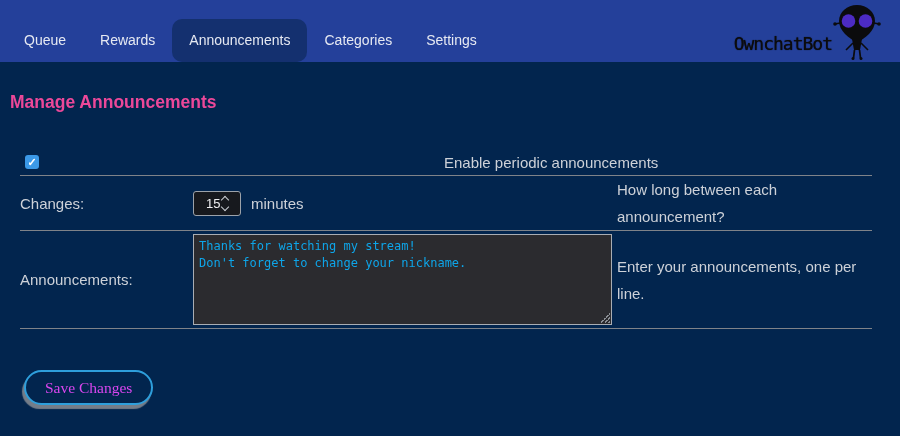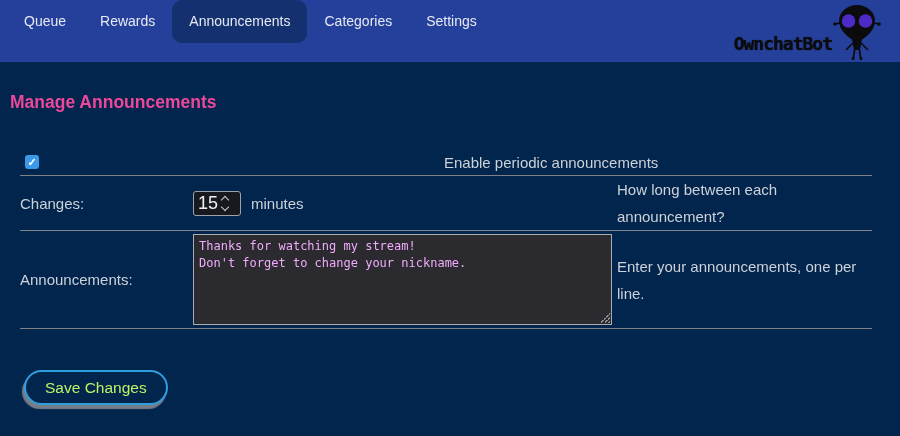--- a/index.html
+++ b/index.html
@@ -7,36 +7,36 @@
   body {
     width:900px; height:436px;
     background:#02254E;
     font-family:"Liberation Sans", sans-serif;
     overflow:hidden;
   }
 
   
   .navbar {
     height:62px; background:#24409A;
-    display:flex; align-items:flex-start;
+    display:flex; align-items:flex-end;
     padding-left:7px; position:relative;
   }
   .nav-item {
     padding:0 17px; line-height:43px; height:43px;
     border-radius:10px; color:#E6E9F2; font-size:14px;
     cursor:pointer; white-space:nowrap;
   }
   .nav-item.active { background:#14306F; }
   .logo {
     position:absolute; right:14px; top:0; height:62px; width:175px;
   }
   .logo-text {
     position:absolute; right:54px; top:33px;
     font-family:"DejaVu Sans Mono", monospace;
-    font-weight:bold; font-size:18px; letter-spacing:-1px;
+    font-weight:normal; font-size:18px; letter-spacing:-1px;
     color:#0B0B0D;
     text-shadow:0 0 1px #0B0B0D;
   }
   .robot { position:absolute; right:4px; top:4px; }
 
   
   .content { padding-left:10px; }
   .page-title {
     margin:30px 0 0 0;
     font-size:17.5px; font-weight:bold; color:#ec4899;
@@ -68,53 +68,53 @@
   }
 
   
   .num-wrap {
     width:48px; height:25px;
     background:#17191E; border:1px solid #9CA2AA; border-radius:3px;
     display:flex; align-items:center;
   }
   .num-input {
     width:27px; border:none; background:transparent; outline:none;
-    color:#F0F0F3; font-size:18px; padding:0 0 0 4px;
+    color:#F0F0F3; font-size:13px; padding:0 0 0 12px;
     font-family:"Liberation Sans", sans-serif;
   }
   .spinner { display:flex; flex-direction:column; gap:3px; padding-left:1px; cursor:pointer; }
   .chev { width:6px; height:6px; border-right:1.6px solid #C9CDD3; border-bottom:1.6px solid #C9CDD3; }
   .chev.up   { transform:rotate(-135deg); margin-bottom:-1px; }
   .chev.down { transform:rotate(45deg); margin-top:-1px; }
   .unit-label { margin-left:10px; }
 
   
   .ta-wrap { position:relative; }
   .announce-textarea {
     width:419px; height:91px; resize:none;
     background:#2B2B2F; border:1px solid #A9ADB3; border-radius:0;
-    color:#f0abfc; font-family:"DejaVu Sans Mono", monospace;
+    color:#0ea5e9; font-family:"DejaVu Sans Mono", monospace;
     font-size:12px; line-height:17px; padding:3px 5px;
     outline:none; display:block;
   }
   .resize-handle {
     position:absolute; right:2px; bottom:2px; width:10px; height:10px;
     background:
       linear-gradient(135deg, transparent 0 50%, #8B8F95 50% 56%, transparent 56% 70%, #8B8F95 70% 76%, transparent 76% 90%, #8B8F95 90% 96%, transparent 96%);
     cursor:nwse-resize;
   }
 
   
   .save-btn {
     margin:41px 0 0 14px;
     height:35px; padding:0 19px;
     background:#02254E;
     border:2.5px solid #2E9FDC; border-radius:18px;
-    color:#bef264; font-size:15.5px;
-    font-family:Liberation Sans, sans-serif;
+    color:#d946ef; font-size:15.5px;
+    font-family:Liberation Serif, serif;
     box-shadow:-2px 4px 1px rgba(136,141,148,0.85);
     cursor:pointer;
   }
 </style>
 </head>
 <body>
 
 <div class="navbar">
   <div class="nav-item">Queue</div>
   <div class="nav-item">Rewards</div>

